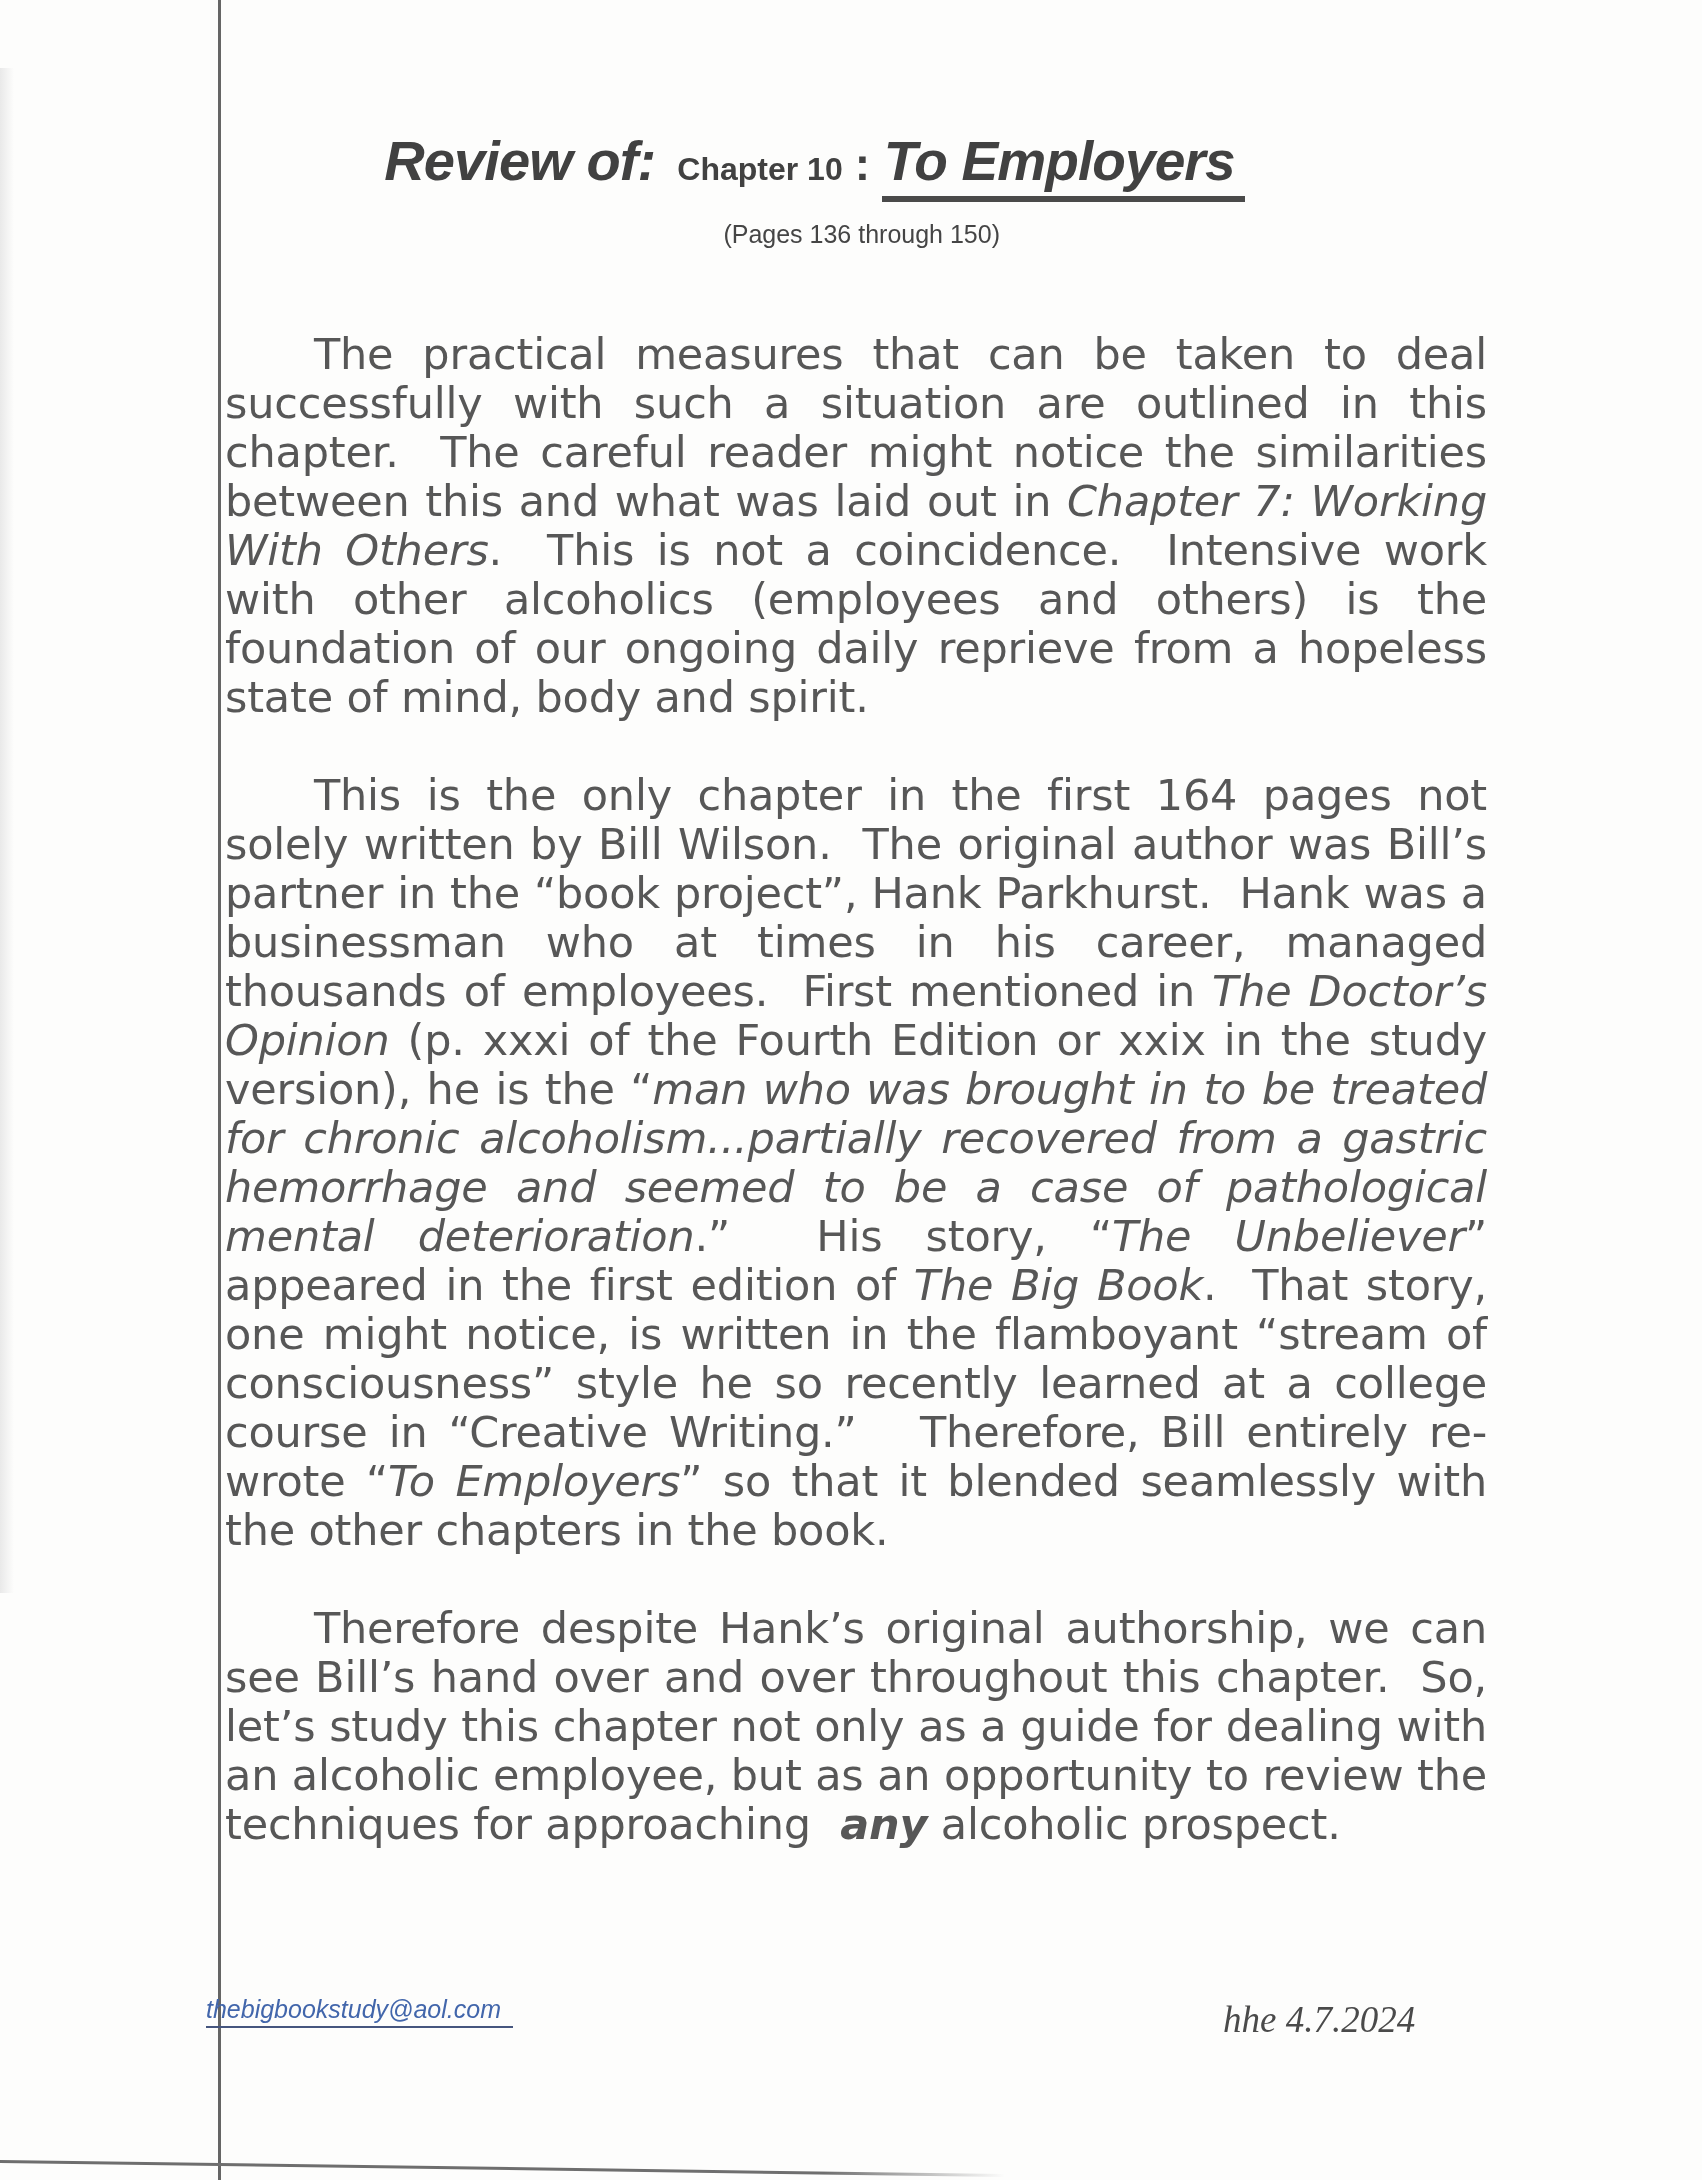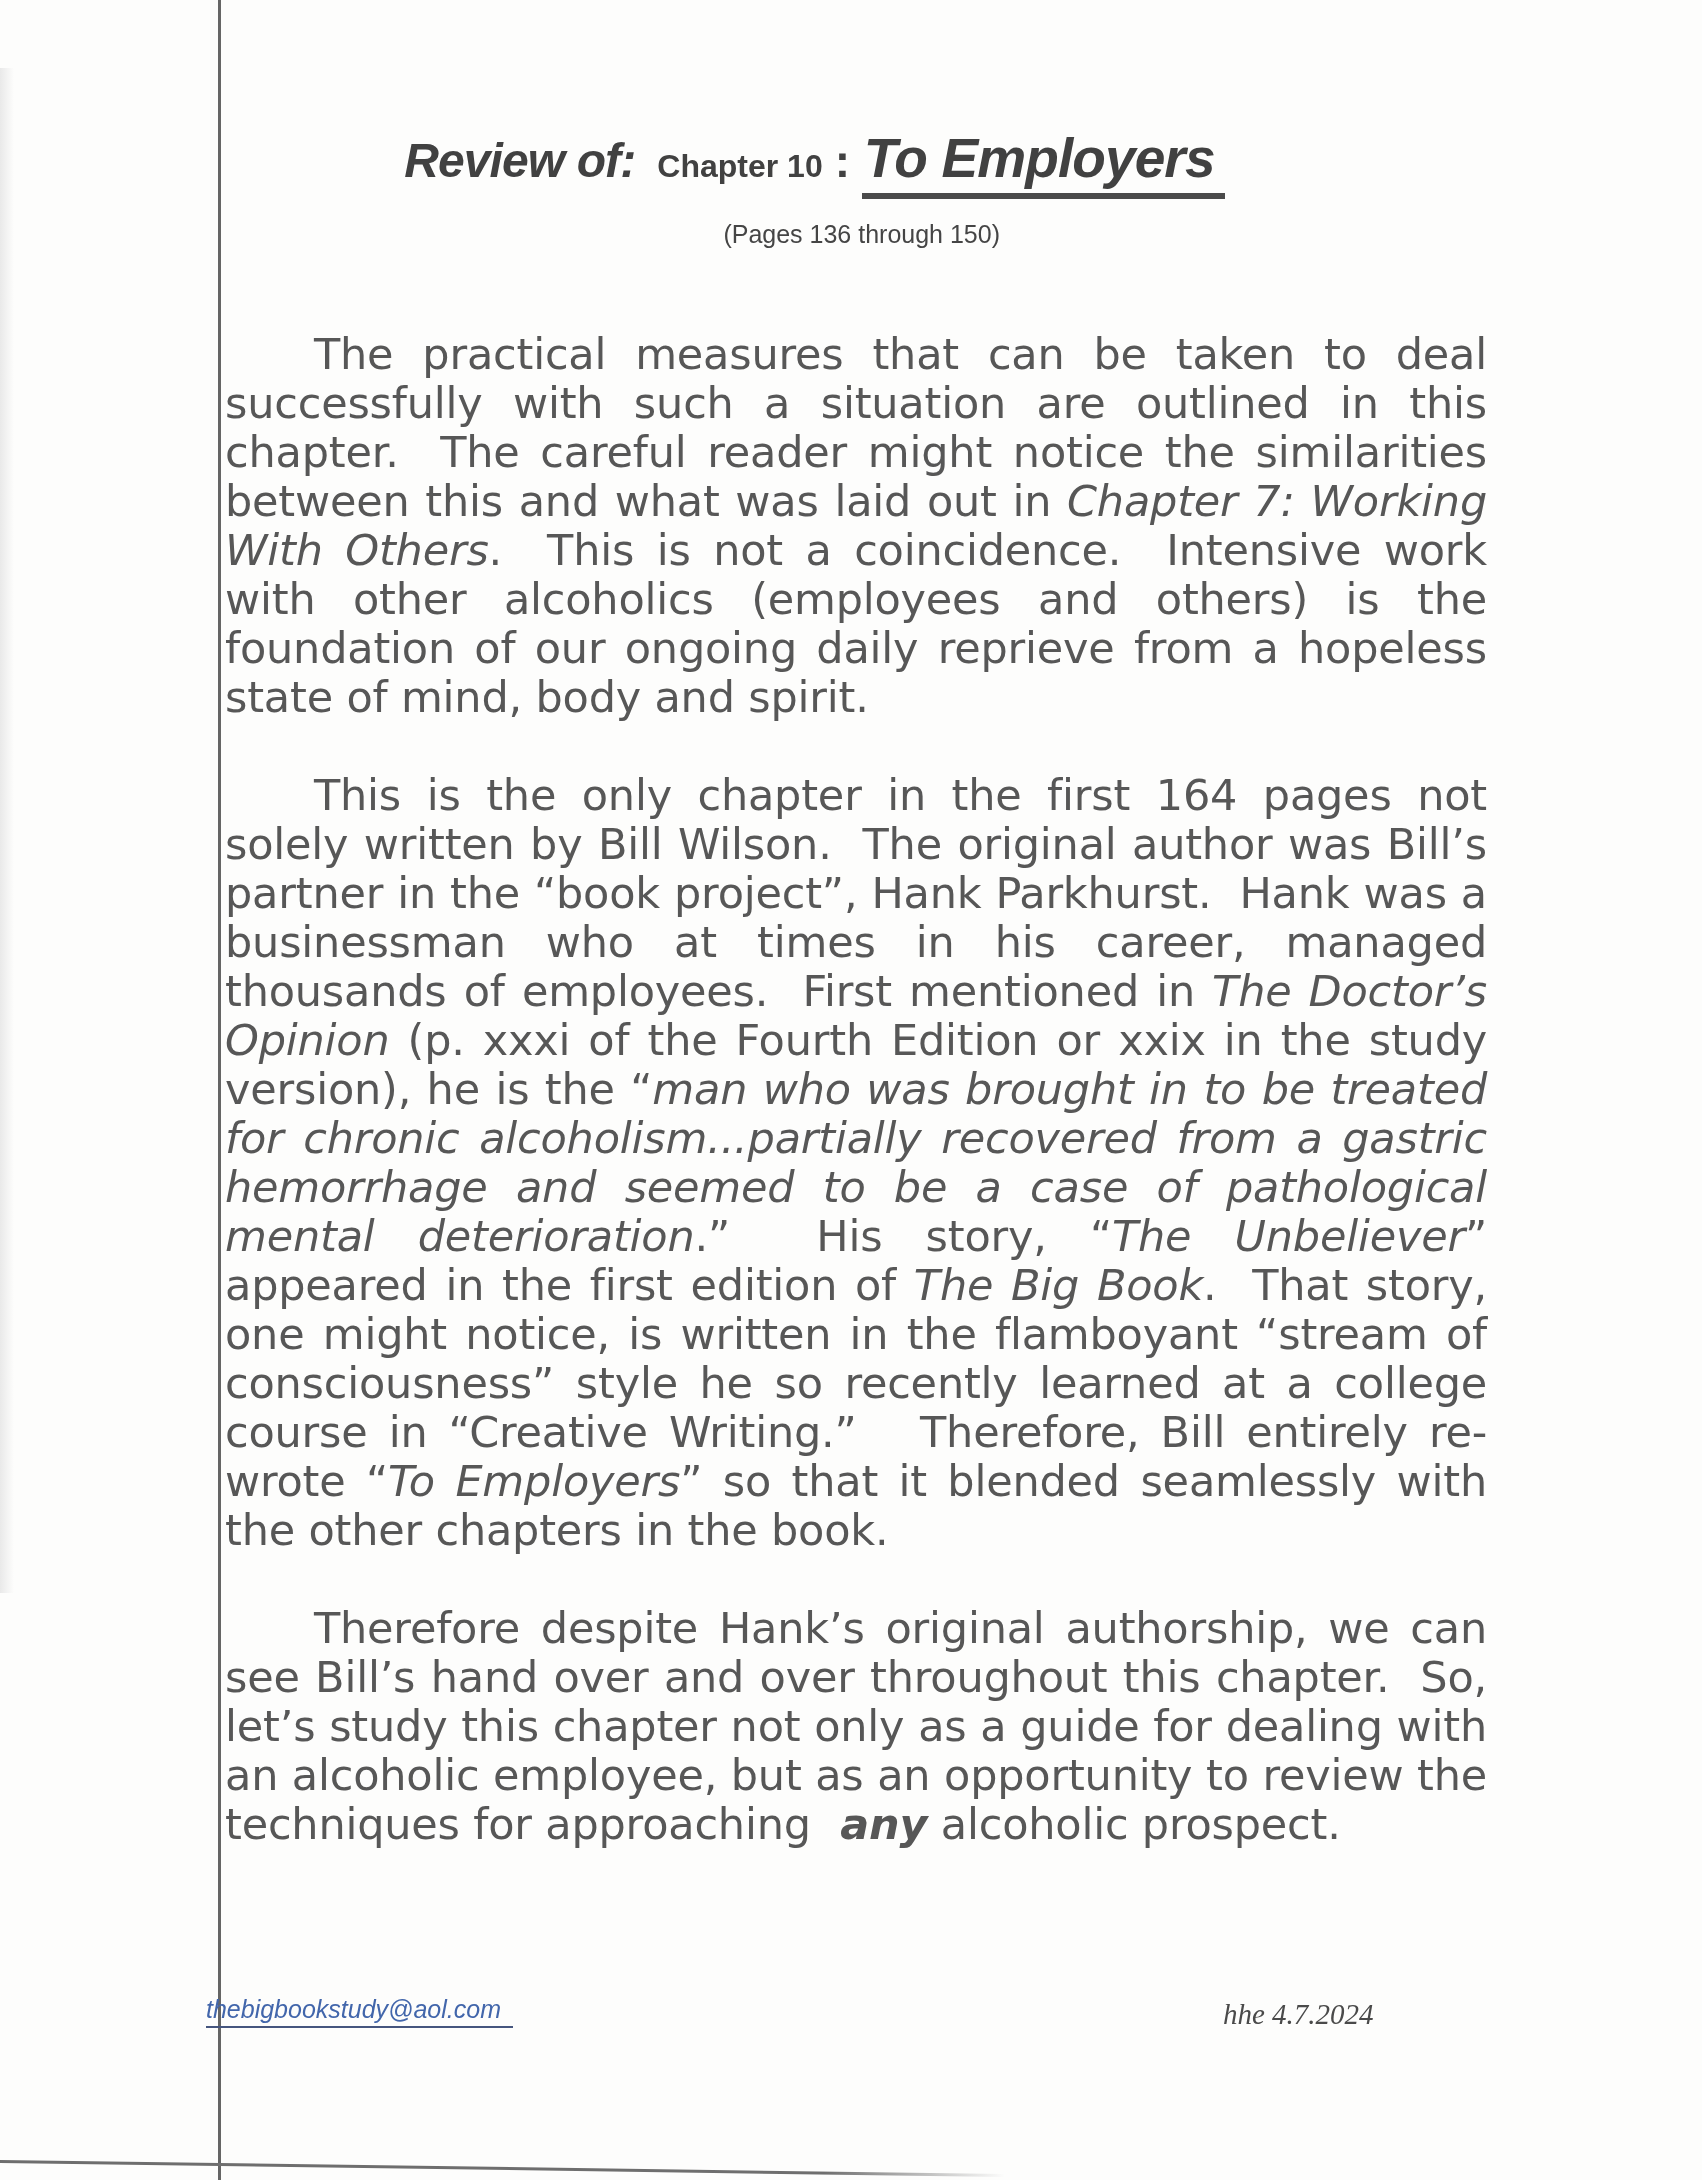--- a/index.html
+++ b/index.html
@@ -31,21 +31,21 @@
   }
   
   .title {
     position: absolute; top: 128px; left: 0; width: 100%;
     text-align: center; transform: translateX(-37px);
     white-space: nowrap;
     font-family: "Liberation Sans", sans-serif;
     color: var(--title-ink, #414141);
   }
   .t-prefix {
-    font-size: 48px; font-weight: bold; font-style: italic; letter-spacing: -0.9px;
+    font-size: 56px; font-weight: bold; font-style: italic; letter-spacing: -0.9px;
   }
   .t-chapter {
     font-size: 32px; font-weight: bold; margin-left: 22px;
   }
   .t-sep { font-size: 46px; font-weight: bold; margin: 0 12px; }
   .t-name {
     display: inline-block;
     font-size: 55px; font-weight: bold; font-style: italic; letter-spacing: -0.9px;
     border-bottom: 6px solid #4a4a4a;
     padding: 0 10.2px 4.3px 1.7px;
@@ -79,21 +79,21 @@
     font-style: italic; font-size: 25px;
     color: var(--link-blue, #4266ab);
     text-decoration: none;
     border-bottom: 2.6px solid #45557e;
     padding: 0 12px 1.7px 0;
     cursor: pointer;
   }
   .footer-attribution {
     position: absolute; left: 1223px; top: 1998px;
     font-family: "Liberation Serif", serif;
-    font-style: italic; font-size: 29px;
+    font-style: italic; font-size: 37px;
     color: #4a4a4a;
   }
 </style>
 </head>
 <body>
 
 <div class="page">
 
   <div class="left-shadow"></div>
   <div class="scan-line-vertical"></div>

